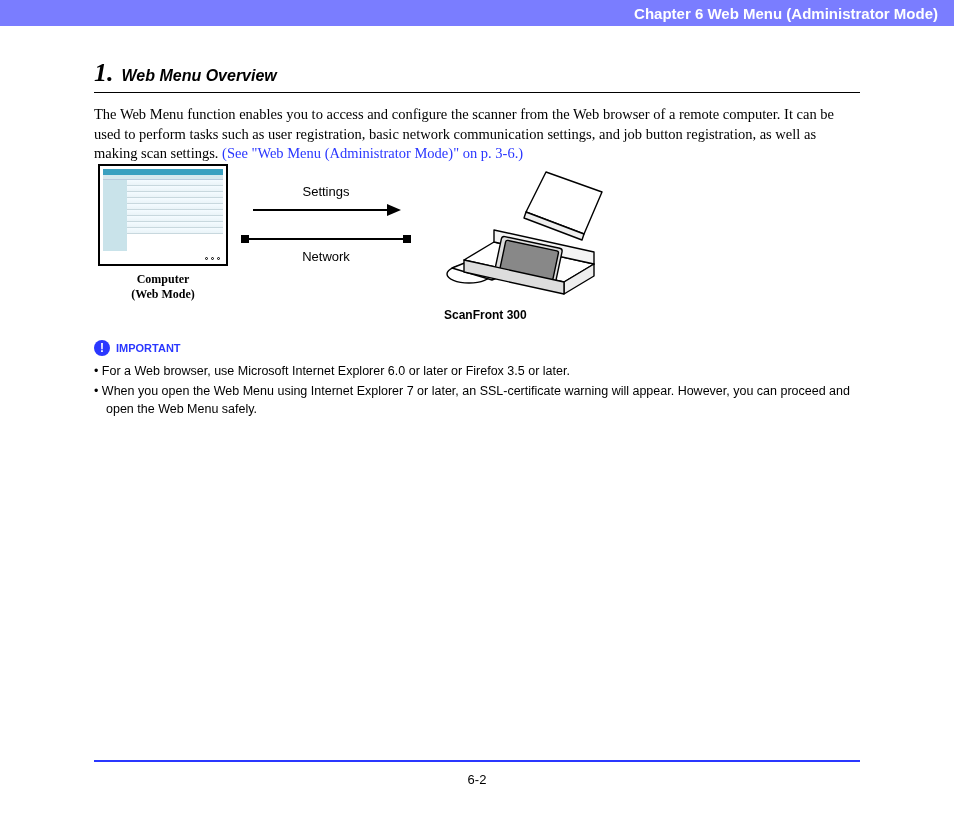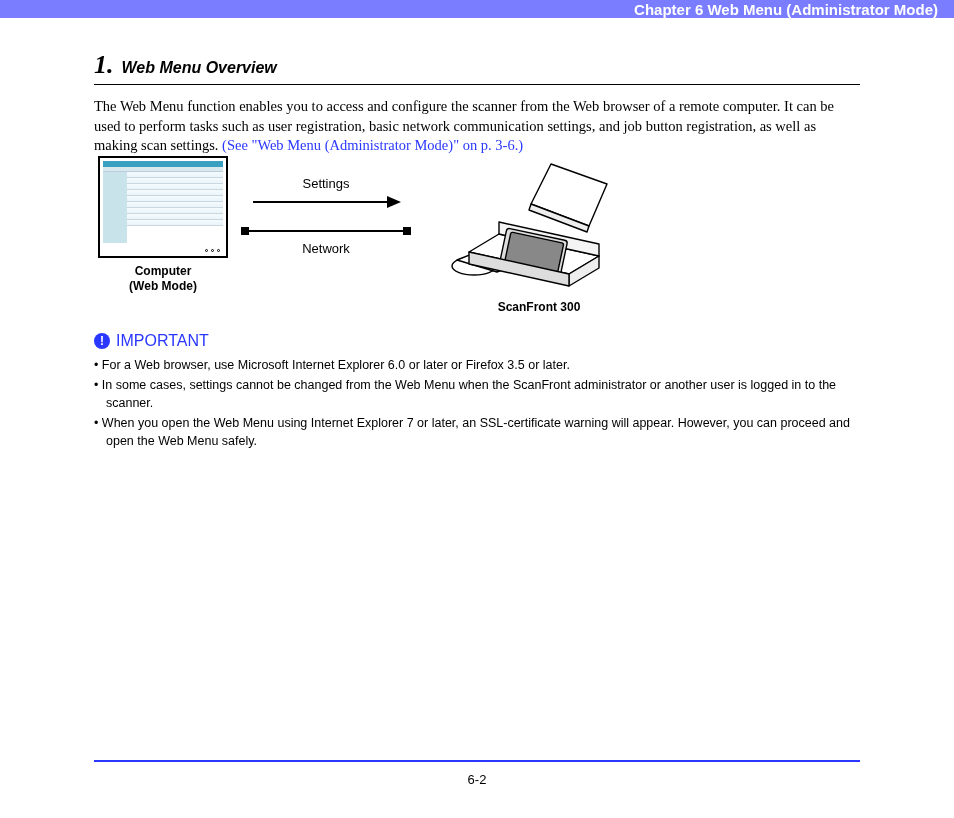--- a/index.html
+++ b/index.html
@@ -6,21 +6,21 @@
   body {
     width: 954px;
     height: 818px;
     font-family: Arial, Helvetica, sans-serif;
     background: #fff;
     position: relative;
     color: #000;
   }
   .header-bar {
     background: #7a7dff;
-    height: 18px;
+    height: 26px;
     width: 100%;
     display: flex;
     align-items: center;
     justify-content: flex-end;
     padding-right: 16px;
   }
   .header-text {
     color: #fff;
     font-weight: bold;
     font-size: 15px;
@@ -58,20 +58,21 @@
     align-items: flex-start;
     gap: 8px;
     margin-bottom: 18px;
     padding-left: 4px;
   }
   .monitor {
     width: 130px;
     display: flex;
     flex-direction: column;
     align-items: center;
+    font-family: Liberation Serif, serif;
   }
   .monitor-frame {
     width: 130px;
     height: 102px;
     border: 2px solid #000;
     background: #fff;
     position: relative;
     display: flex;
     flex-direction: column;
   }
@@ -115,41 +116,41 @@
     display:flex;flex-direction:column;align-items:center;
     padding-top: 20px;
     font-size: 13px;
   }
   .conn .label { margin-bottom: 4px; }
   .conn .arrowrow { display:flex;align-items:center;width:100%;justify-content:center; }
   .conn svg { display:block; }
   .conn .net-label { margin-top: 4px; }
   .scanner {
     width: 190px;
-    display:flex;flex-direction:column;align-items:center;
+    display:flex;flex-direction:column;align-items:flex-start;
     margin-left: 20px;
   }
   .scanner svg { display:block; }
   .scanner-caption {
     font-size: 12px;
     font-weight: bold;
     text-align:center;
     margin-top: 4px;
   }
   .important-row {
     display:flex;align-items:center;gap:6px;margin-bottom:6px;
   }
   .important-icon {
     width:16px;height:16px;border-radius:50%;
     background:#2a37ff;color:#fff;
     display:flex;align-items:center;justify-content:center;
     font-weight:bold;font-size:12px;
   }
   .important-label {
-    color:#2a37ff;font-weight:normal;font-size:16px;
+    color:#2a37ff;font-weight:bold;font-size:11px;
   }
   ul.bullets {
     list-style: none;
     font-size: 12.5px;
     line-height: 1.45;
   }
   ul.bullets li {
     padding-left: 12px;
     text-indent: -12px;
     margin-bottom: 2px;
@@ -255,21 +256,20 @@
     </div>
   </div>
 
   <div class="important-row">
     <span class="important-icon">!</span>
     <span class="important-label">IMPORTANT</span>
   </div>
 
   <ul class="bullets">
     <li><span>For a Web browser, use Microsoft Internet Explorer 6.0 or later or Firefox 3.5 or later.</span><span class="link"></span></li>
-    <li><span>In some cases, settings cannot be changed from the Web Menu when the ScanFront administrator or another user is logged in to the scanner.</span><span class="link"></span></li>
     <li><span>When you open the Web Menu using Internet Explorer 7 or later, an SSL-certificate warning will appear. However, you can proceed and open the Web Menu safely.</span><span class="link"></span></li>
   </ul>
 
 </div>
 
 <div class="footer">
   <div class="footer-rule"></div>
   <span class="page-num">6-2</span>
 </div>
 

